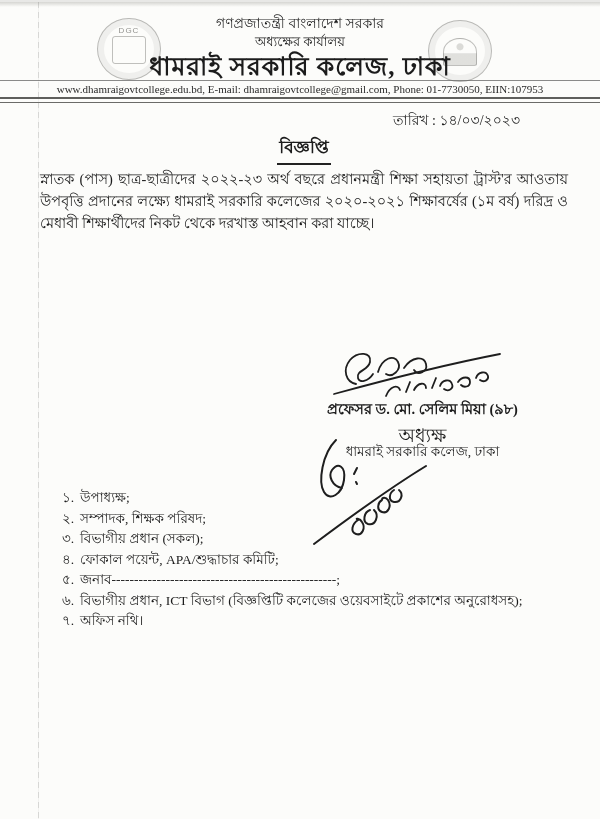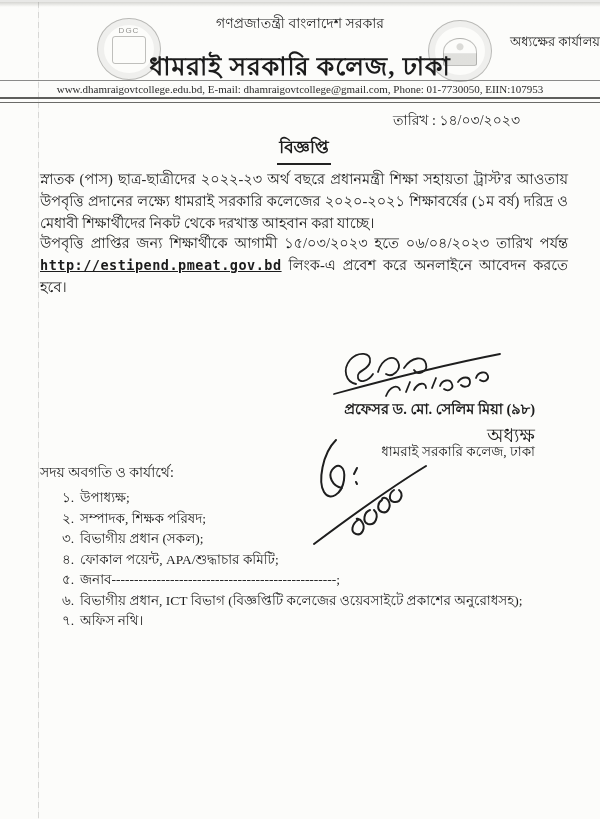--- a/index.html
+++ b/index.html
@@ -41,21 +41,21 @@
     border: 1px solid rgba(130,130,125,0.5); border-radius: 3px;
   }
   .seal-right .seal-inner {
     border-radius: 50% 50% 8% 8%;
     background:
       linear-gradient(to bottom, rgba(255,255,255,0) 55%, rgba(140,140,135,0.25) 56%),
       radial-gradient(circle at 50% 30%, rgba(140,140,135,0.3) 0 3px, rgba(0,0,0,0) 4px);
   }
   .header-text { position: absolute; top: 13px; left: 0; right: 0; text-align: center; }
   .govt-line   { font-size: 14px; line-height: 18px; }
-  .office-line { font-size: 13px; line-height: 17px; text-align: right; }
+  .office-line { font-size: 13px; line-height: 17px; }
   .college-name { font-size: 25px; font-weight: bold; line-height: 30px; margin-top: 2px; letter-spacing: 1px; }
   .rule-thin {
     position: absolute; top: 78px; left: 0; right: 0; height: 1px;
     background: rgba(90,90,88,0.7);
   }
   .contact-line {
     position: absolute; top: 81px; left: 0; right: 0; text-align: center;
     font-size: 11px; color: #2a2a2a;
   }
   .rule-double {
@@ -82,21 +82,21 @@
   .para-3 { top: 289px; }
   .stipend-url {
     font-family: "DejaVu Sans Mono", "Liberation Mono", monospace;
     font-weight: bold; font-size: 13.5px; text-decoration: underline;
     letter-spacing: 0.5px;
   }
   
   .sig-svg { position: absolute; }
   .sig-1 { left: 328px; top: 342px; }
   .sig-2 { left: 306px; top: 430px; }
-  .sig-block { position: absolute; left: 310px; width: 225px; text-align: right; }
+  .sig-block { position: absolute; left: 310px; width: 225px; text-align: center; }
   .signer-name { top: 396px; font-size: 14.5px; font-weight: bold; }
   .signer-designation { top: 419px; font-size: 19px; }
   .signer-institution { top: 439px; font-size: 13.5px; }
   
   .dist-heading { position: absolute; left: 40px; top: 459px; font-size: 14px; }
   .dist-list { position: absolute; left: 62px; top: 488px; width: 500px; }
   .dist-item { display: flex; font-size: 13.5px; line-height: 16px; margin-bottom: 4.5px; }
   .dist-item .no { width: 18px; flex: 0 0 18px; }
   .dist-item .txt { flex: 1; }
 </style>
@@ -125,23 +125,20 @@
   <div class="rule-thin"></div>
   <div class="contact-line">www.dhamraigovtcollege.edu.bd, E-mail: dhamraigovtcollege@gmail.com, Phone: 01-7730050, EIIN:107953</div>
   <div class="rule-double"></div>
 
   <div class="date-line">তারিখ : ১৪/০৩/২০২৩</div>
   <div class="notice-title-wrap">
     <span class="notice-title">বিজ্ঞপ্তি</span>
   </div>
 
   <div class="para para-1">স্নাতক (পাস) ছাত্র-ছাত্রীদের ২০২২-২৩ অর্থ বছরে প্রধানমন্ত্রী শিক্ষা সহায়তা ট্রাস্ট'র আওতায় উপবৃত্তি প্রদানের লক্ষ্যে ধামরাই সরকারি কলেজের ২০২০-২০২১ শিক্ষাবর্ষের (১ম বর্ষ) দরিদ্র ও মেধাবী শিক্ষার্থীদের নিকট থেকে দরখাস্ত আহবান করা যাচ্ছে।</div>
-  <div class="para para-2">
-    <span>উপবৃত্তি প্রাপ্তির জন্য শিক্ষার্থীকে আগামী ১৫/০৩/২০২৩ হতে ০৬/০৪/২০২৩ তারিখ পর্যন্ত </span><span class="stipend-url">http://estipend.pmeat.gov.bd</span><span> লিংক-এ প্রবেশ করে অনলাইনে আবেদন করতে হবে।</span>
-  </div>
 
   <svg class="sig-svg sig-1" width="190" height="60" viewBox="0 0 190 60">
     <g fill="none" stroke="#1e1e1e" stroke-width="1.8" stroke-linecap="round">
       <path d="M28,40 C18,38 14,26 22,16 C30,7 44,8 42,18 C40,27 28,26 30,34 C31,39 40,38 45,30"></path>
       <path d="M50,28 C54,14 66,10 70,18 C74,26 64,34 58,30"></path>
       <path d="M76,24 C84,12 96,12 98,20 C100,28 90,32 86,26"></path>
       <path d="M6,50 C50,38 120,20 172,10"></path>
       <path d="M58,52 C62,42 70,40 72,46 M78,48 l4,-10 M86,46 c4,-8 12,-8 12,-2 M104,44 l4,-10 M112,42 c2,-6 10,-8 12,-2 c2,5 -4,8 -8,5 M130,38 c4,-6 12,-6 12,0 c0,5 -6,6 -9,3 M148,34 c2,-6 10,-8 12,-2 c1,4 -4,7 -8,4"></path>
     </g>
   </svg>
@@ -155,21 +152,20 @@
       <path d="M30,8 C16,22 12,50 18,60 C24,70 36,62 38,48 C40,34 32,30 26,38 C22,44 26,54 36,56"></path>
       <path d="M48,42 l3,-6 M50,50 l1,2"></path>
       <path d="M8,112 C40,88 84,56 120,34"></path>
       <path d="M52,88 c-6,4 -8,12 -2,14 c6,2 10,-6 6,-12 c-2,-4 -8,-4 -4,-2"></path>
       <path d="M64,78 c-6,2 -8,12 -2,14 c7,2 12,-8 6,-14"></path>
       <path d="M76,68 c-4,2 -6,10 0,12 c6,2 10,-6 6,-12 c-2,-3 -6,-3 -6,0"></path>
       <path d="M88,58 c-5,3 -6,11 0,12 c7,1 10,-8 5,-12"></path>
     </g>
   </svg>
 
-  <div class="dist-heading">সদয় অবগতি ও কার্যার্থে:</div>
   <div class="dist-list">
     <div class="dist-item">
       <span class="no">১.</span>
       <span class="txt">উপাধ্যক্ষ;</span>
     </div>
     <div class="dist-item">
       <span class="no">২.</span>
       <span class="txt">সম্পাদক, শিক্ষক পরিষদ;</span>
     </div>
     <div class="dist-item">

